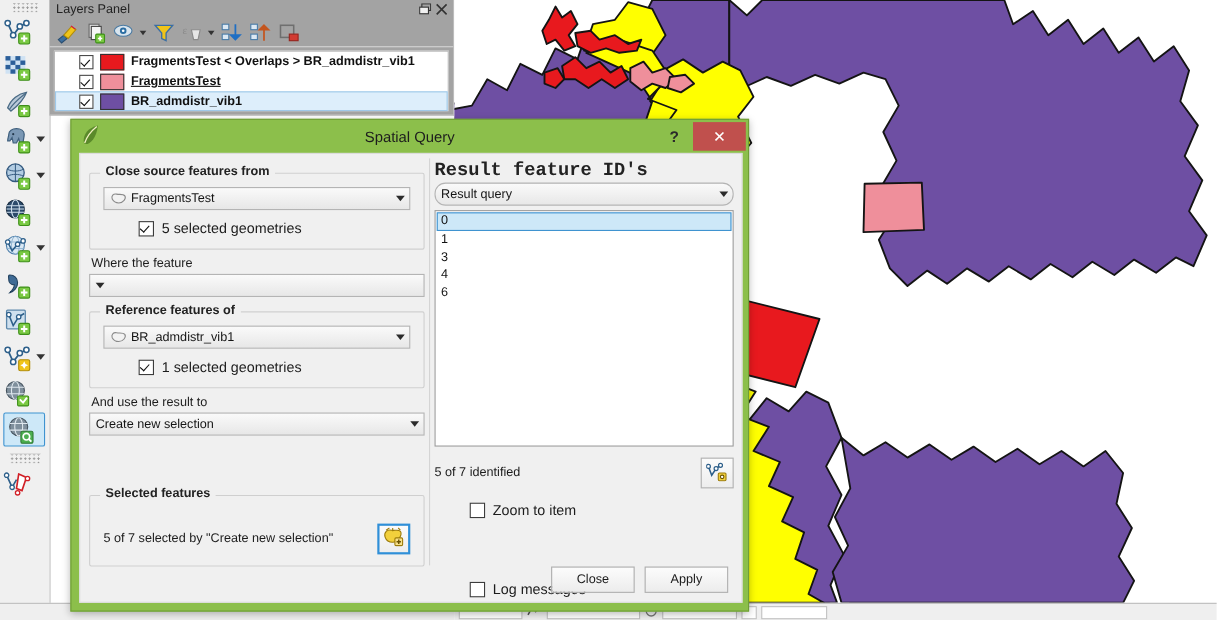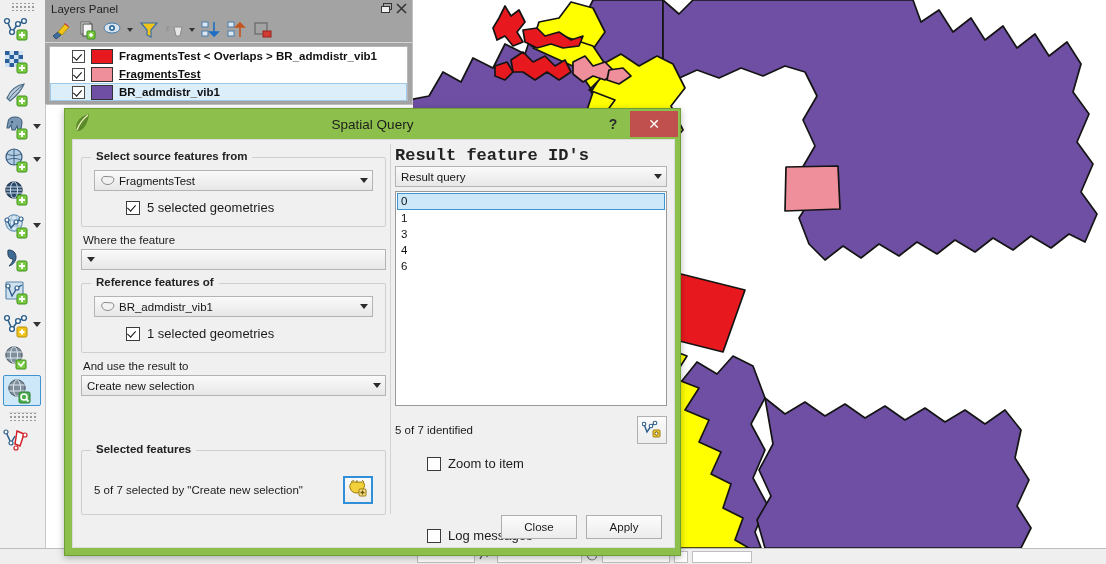--- a/index.html
+++ b/index.html
@@ -618,21 +618,21 @@
     <span id="dlg-close">✕</span>
   </div>
 
   <div id="dlg-body">
 
     <div class="vsep"></div>
 
     <div class="col-left">
 
       <div class="groupbox" style="height:70px;padding:12px 12px 0 12px;">
-        <span class="gb-title">Select source features from</span>
+        <span class="gb-title">Close source features from</span>
         <div class="combo">
           <span class="cval">
             <span class="layer-glyph">
               <svg width="15" height="11" viewBox="0 0 15 11">
                 <path d="M2,6 C1,3 3,1 6,1.5 C9,2 12,1 13.5,3 C15,5.5 12,9.5 8,9.5 C4.5,9.5 3,8 2,6 Z" fill="#f2f2f2" stroke="#8a8a8a" stroke-width="1"></path>
               </svg>
             </span>
             <span>FragmentsTest</span>
           </span>
           <span class="carr"></span>
@@ -691,21 +691,21 @@
         </span>
       </div>
     </div>
 
     <div class="col-right">
 
       <div style="position:relative;height:16px;">
         <span style="font-size:17px;font-weight:bold;color:#222;font-family:Liberation Mono, monospace;">Result feature ID's</span>
       </div>
 
-      <div class="combo" style="margin-top:4px;">
+      <div class="combo" style="margin-top:4px;border-radius:10px;">
         <span class="cval">
             <span>Result query</span>
           </span>
         <span class="carr"></span>
       </div>
 
       <div id="idlist" style="margin-top:4px;">
         <div class="idrow sel">0</div>
         <div class="idrow">1</div>
         <div class="idrow">3</div>

